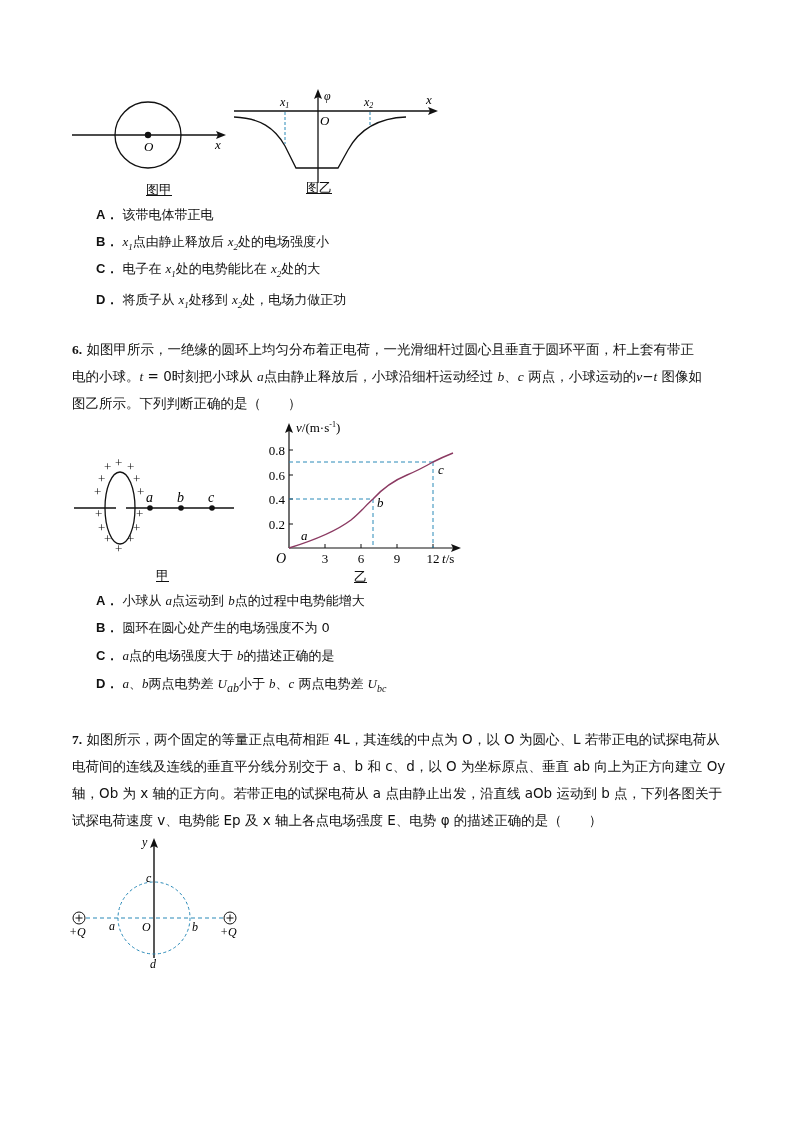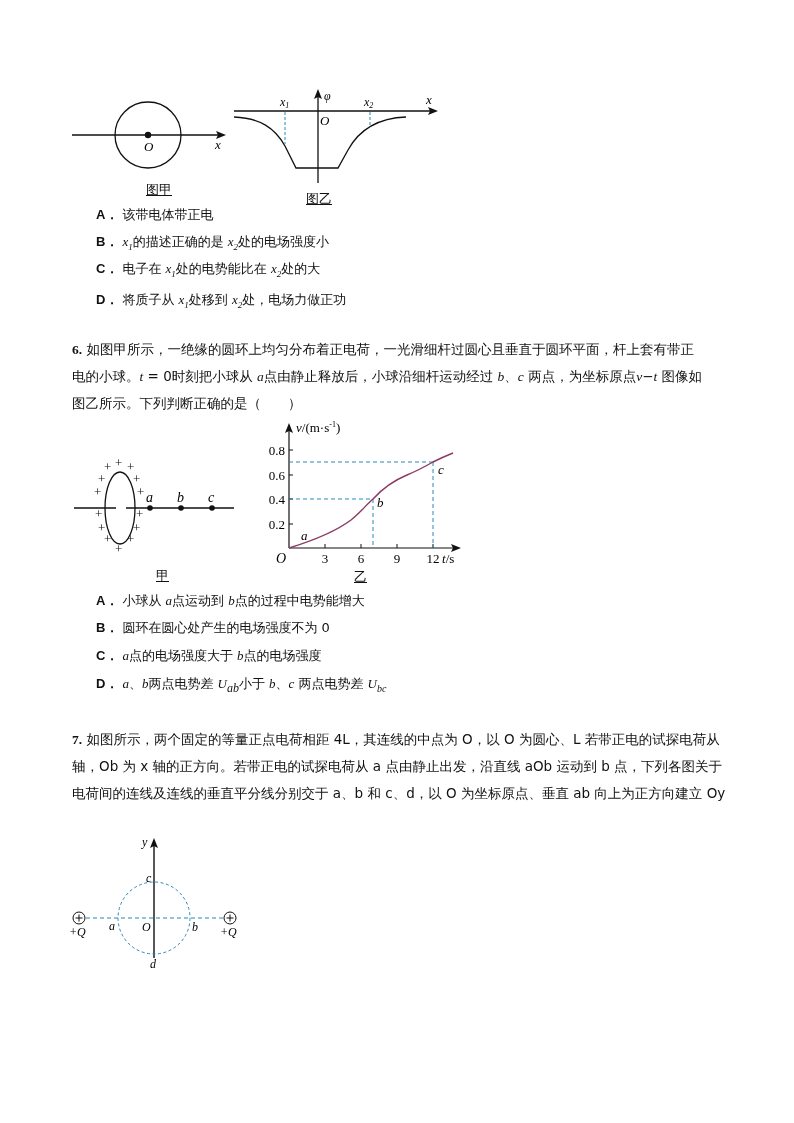--- a/index.html
+++ b/index.html
@@ -34,38 +34,38 @@
   <polygon points="88,1 84,11 88,9 92,11" fill="#111"></polygon>
   <path d="M4,29 C30,30 45,40 55,58 L66,80 L108,80 L118,62 C130,40 150,30 176,29" fill="none" stroke="#111" stroke-width="1.3"></path>
   <line x1="55" y1="24" x2="55" y2="56" stroke="#2a8ab8" stroke-width="1" stroke-dasharray="3,2"></line>
   <line x1="140" y1="24" x2="140" y2="39" stroke="#2a8ab8" stroke-width="1" stroke-dasharray="3,2"></line>
   <text x="50" y="18" font-size="12" font-style="italic"><tspan>x</tspan><tspan font-size="8" dy="2">1</tspan></text>
   <text x="134" y="18" font-size="12" font-style="italic"><tspan>x</tspan><tspan font-size="8" dy="2">2</tspan></text>
   <text x="94" y="12" font-size="12" font-style="italic">φ</text>
   <text x="196" y="16" font-size="13" font-style="italic">x</text>
   <text x="90" y="37" font-size="13" font-style="italic">O</text>
 </svg>
-<div class="cap" style="left:306px;top:190px">图乙</div>
+<div class="cap" style="left:306px;top:179px">图乙</div>
 
 <div class="opt" style="top:207px">
   <span class="lbl">A．</span><span>该带电体带正电</span>
 </div>
 <div class="opt" style="top:234px">
-  <span class="lbl">B．</span><span class="it">x</span><sub class="it" style="font-size:9px">1</sub><span>的描述正确的是 </span><span class="it">x</span><sub class="it" style="font-size:9px">2</sub><span>处的电场强度小</span>
+  <span class="lbl">B．</span><span class="it">x</span><sub class="it" style="font-size:9px">1</sub><span>点由静止释放后 </span><span class="it">x</span><sub class="it" style="font-size:9px">2</sub><span>处的电场强度小</span>
 </div>
 <div class="opt" style="top:261px">
   <span class="lbl">C．</span><span>电子在 </span><span class="it">x</span><sub class="it" style="font-size:9px">1</sub><span>处的电势能比在 </span><span class="it">x</span><sub class="it" style="font-size:9px">2</sub><span>处的大</span>
 </div>
 <div class="opt" style="top:292px">
   <span class="lbl">D．</span><span>将质子从 </span><span class="it">x</span><sub class="it" style="font-size:9px">1</sub><span>处移到 </span><span class="it">x</span><sub class="it" style="font-size:9px">2</sub><span>处，电场力做正功</span>
 </div>
 
 <div class="para" style="top:336px">
   <div><span class="qnum">6.</span><span> 如图甲所示，一绝缘的圆环上均匀分布着正电荷，一光滑细杆过圆心且垂直于圆环平面，杆上套有带正</span></div>
-  <div><span>电的小球。</span><span class="it">t</span><span> = 0时刻把小球从 </span><span class="it">a</span><span>点由静止释放后，小球沿细杆运动经过 </span><span class="it">b</span><span>、</span><span class="it">c</span><span> 两点，为坐标原点</span><span class="it">v</span><span>−</span><span class="it">t</span><span> 图像如</span></div>
+  <div><span>电的小球。</span><span class="it">t</span><span> = 0时刻把小球从 </span><span class="it">a</span><span>点由静止释放后，小球沿细杆运动经过 </span><span class="it">b</span><span>、</span><span class="it">c</span><span> 两点，小球运动的</span><span class="it">v</span><span>−</span><span class="it">t</span><span> 图像如</span></div>
   <div><span>图乙所示。下列判断正确的是（　　）</span></div>
 </div>
 
 <svg class="abs" style="left:70px;top:455px" width="170" height="110">
   <line x1="4" y1="53" x2="46" y2="53" stroke="#111" stroke-width="1.3"></line>
   <line x1="56" y1="53" x2="164" y2="53" stroke="#111" stroke-width="1.3"></line>
   <ellipse cx="50" cy="53" rx="15" ry="36" fill="none" stroke="#111" stroke-width="1.3"></ellipse>
   <circle cx="80" cy="53" r="2.8" fill="#111"></circle>
   <circle cx="111" cy="53" r="2.8" fill="#111"></circle>
   <circle cx="142" cy="53" r="2.8" fill="#111"></circle>
@@ -139,30 +139,31 @@
 </svg>
 <div class="cap" style="left:354px;top:568px">乙</div>
 
 <div class="opt" style="top:593px">
   <span class="lbl">A．</span><span>小球从 </span><span class="it">a</span><span>点运动到 </span><span class="it">b</span><span>点的过程中电势能增大</span>
 </div>
 <div class="opt" style="top:620px">
   <span class="lbl">B．</span><span>圆环在圆心处产生的电场强度不为 0</span>
 </div>
 <div class="opt" style="top:648px">
-  <span class="lbl">C．</span><span class="it">a</span><span>点的电场强度大于 </span><span class="it">b</span><span>点的电场强度</span>
+  <span class="lbl">C．</span><span class="it">a</span><span>点的电场强度大于 </span><span class="it">b</span><span>的描述正确的是</span>
 </div>
 <div class="opt" style="top:676px">
   <span class="lbl">D．</span><span class="it">a</span><span>、</span><span class="it">b</span><span>两点电势差 </span><span class="it">U</span><sub class="it" style="font-size:12px">ab</sub><span>小于 </span><span class="it">b</span><span>、</span><span class="it">c</span><span> 两点电势差 </span><span class="it">U</span><sub class="it" style="font-size:10px">bc</sub>
 </div>
 
 <div class="para" style="top:726px">
   <div><span class="qnum">7.</span><span> 如图所示，两个固定的等量正点电荷相距 4L，其连线的中点为 O，以 O 为圆心、L 若带正电的试探电荷从</span></div>
+  <div>电荷间的连线及连线的垂直平分线分别交于 a、b 和 c、d，以 O 为坐标原点、垂直 ab 向上为正方向建立 Oy</div>
   <div>轴，Ob 为 x 轴的正方向。若带正电的试探电荷从 a 点由静止出发，沿直线 aOb 运动到 b 点，下列各图关于</div>
-  <div>电荷间的连线及连线的垂直平分线分别交于 a、b 和 c、d，以 O 为坐标原点、垂直 ab 向上为正方向建立 Oy</div>
+  <div>试探电荷速度 v、电势能 Ep 及 x 轴上各点电场强度 E、电势 φ 的描述正确的是（　　）</div>
 </div>
 
 <svg class="abs" style="left:60px;top:830px" width="200" height="145">
   <line x1="94" y1="128" x2="94" y2="16" stroke="#111" stroke-width="1.4"></line>
   <polygon points="94,8 90,18 94,16 98,18" fill="#111"></polygon>
   <circle cx="94" cy="88" r="36" fill="none" stroke="#2a8ab8" stroke-width="1" stroke-dasharray="3,2.5"></circle>
   <line x1="26" y1="88" x2="163" y2="88" stroke="#2a8ab8" stroke-width="1.2" stroke-dasharray="4,3"></line>
   <circle cx="19" cy="88" r="6" fill="#fff" stroke="#111" stroke-width="1"></circle>
   <line x1="15.5" y1="88" x2="22.5" y2="88" stroke="#111" stroke-width="1"></line>
   <line x1="19" y1="84.5" x2="19" y2="91.5" stroke="#111" stroke-width="1"></line>

